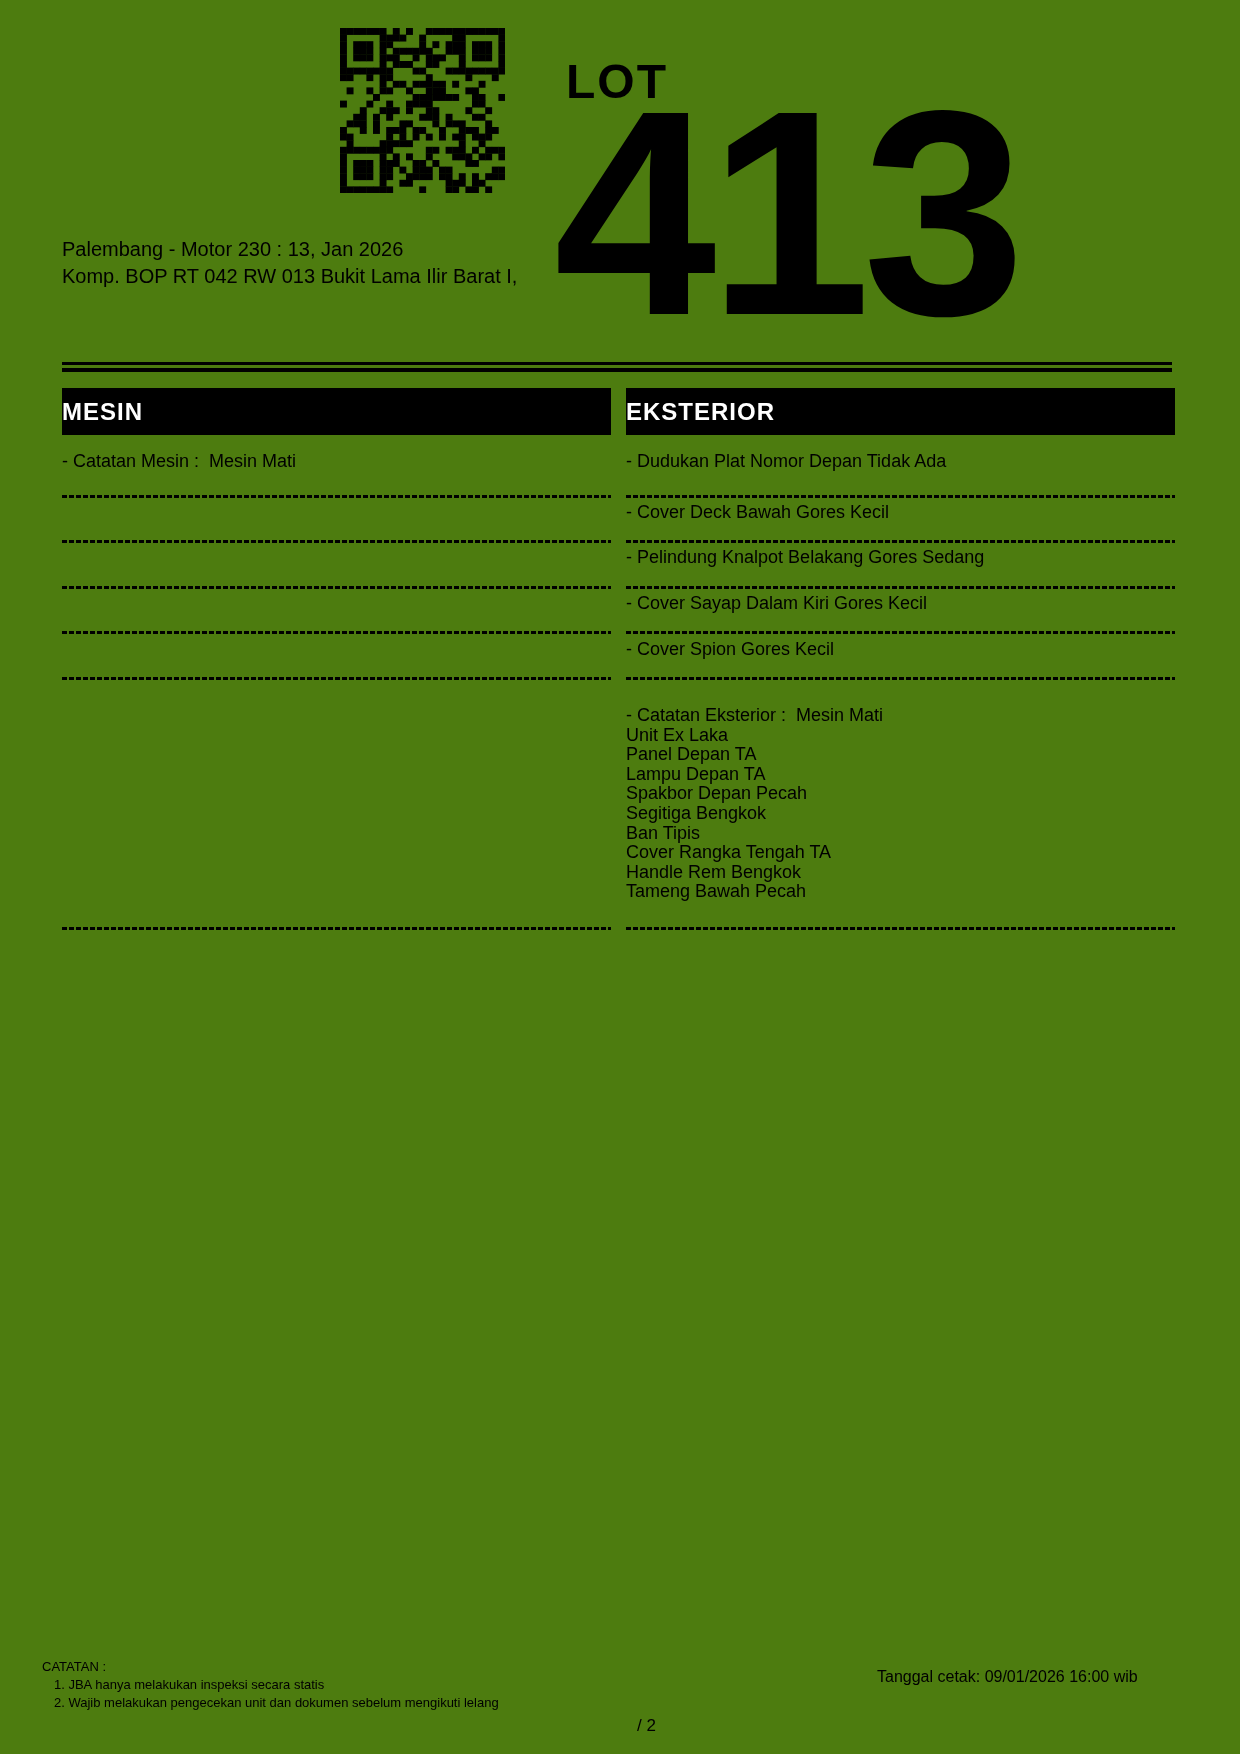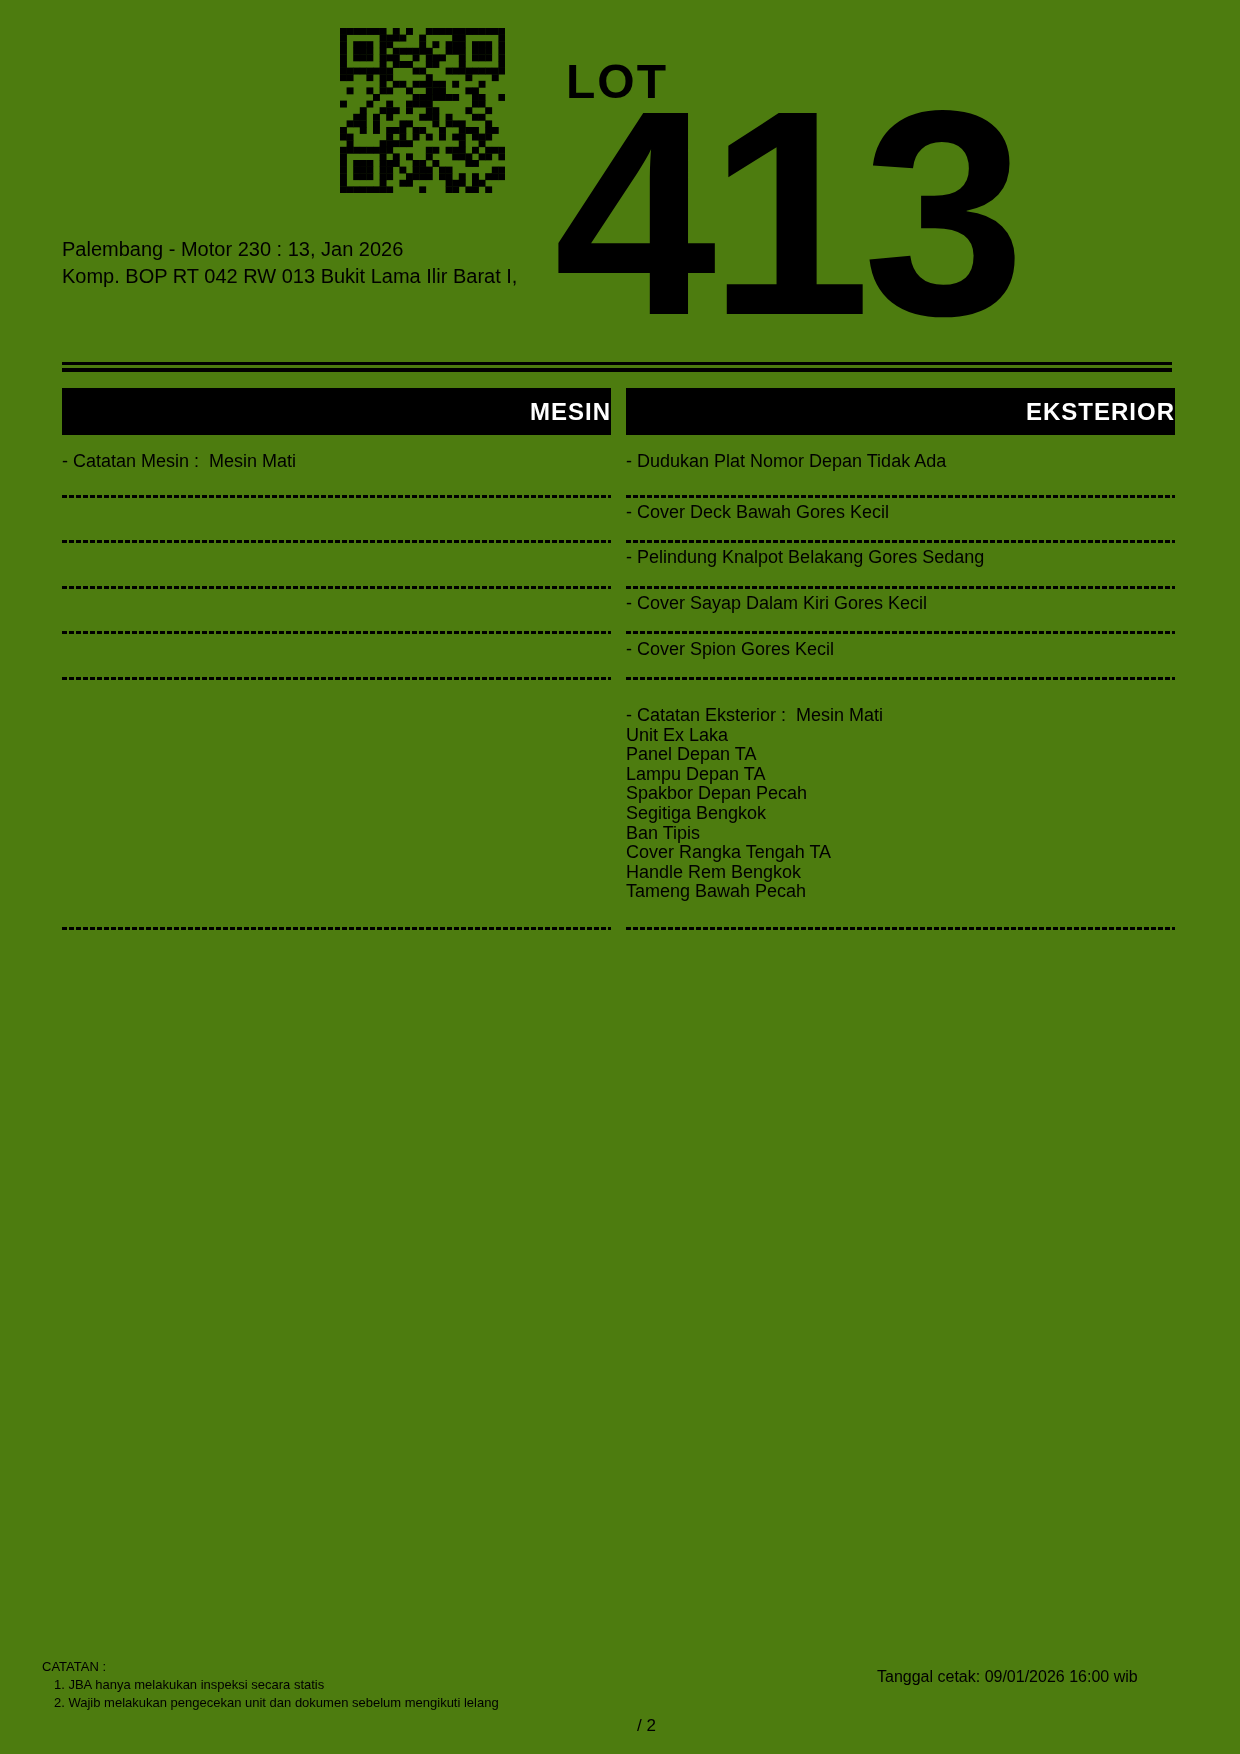--- a/index.html
+++ b/index.html
@@ -32,21 +32,21 @@
   }
   
   .columns{
     position:absolute;left:62px;top:388px;width:1113px;
     display:flex;gap:15px;
   }
   .col{flex:1;}
   .col-header{
     height:47px;line-height:47px;
     background:#000;color:#fff;
-    text-align:right;font-size:24px;font-weight:bold;letter-spacing:1px;
+    text-align:left;font-size:24px;font-weight:bold;letter-spacing:1px;
   }
   .cell{
     box-sizing:border-box;
     font-size:18px;line-height:19.6px;
     white-space:pre-wrap;
     background-image:repeating-linear-gradient(to right,#000 0 5px,transparent 5px 7px);
     background-size:100% 3px;
     background-repeat:no-repeat;
     background-position:left bottom;
   }

